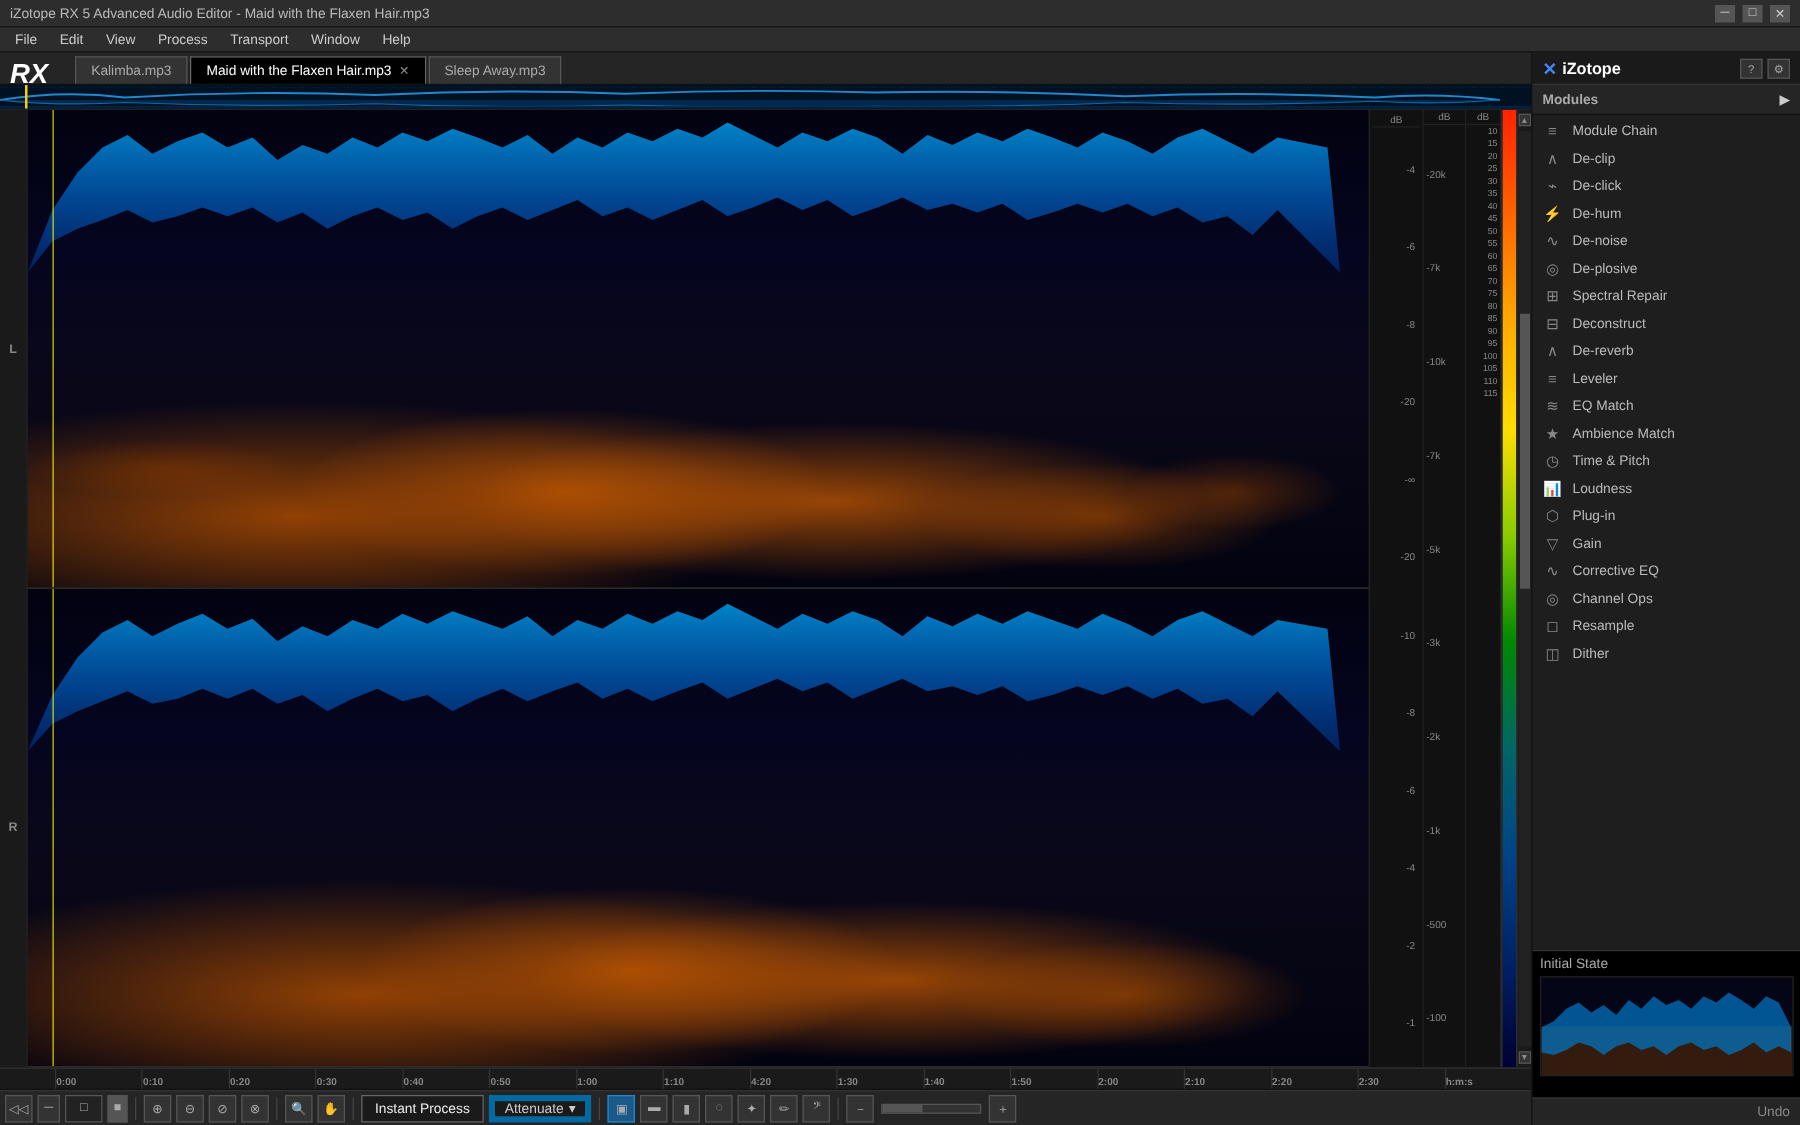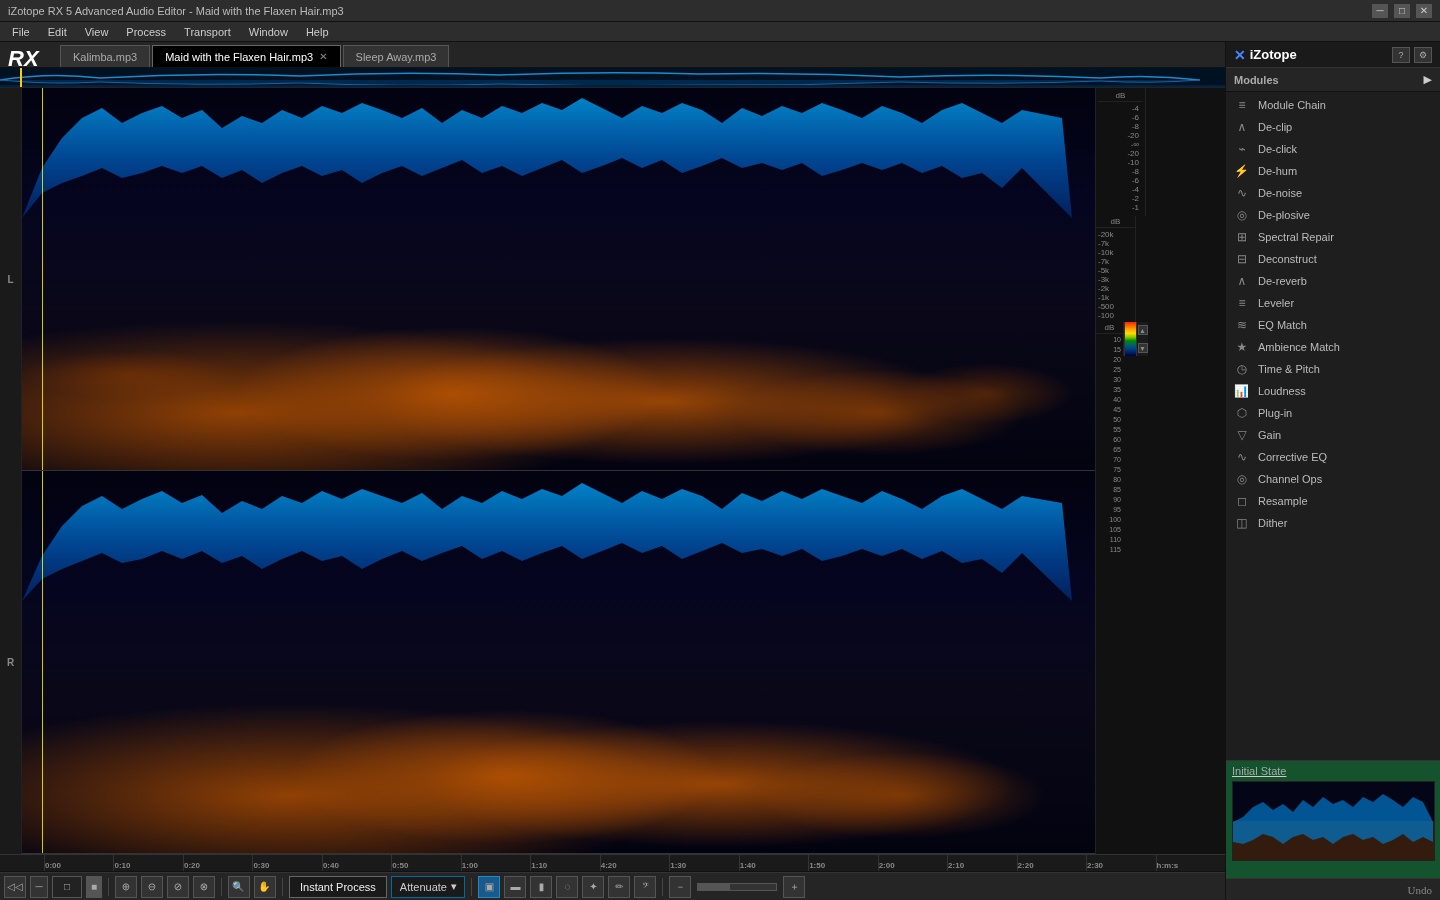--- a/index.html
+++ b/index.html
@@ -187,21 +187,20 @@
       width: 100%;
       height: 100%;
     }
 
     
     #db-scale-container {
       width: 120px;
       display: flex;
       background: #111;
       border-left: 1px solid #222;
-      flex-direction: column;
     }
 
     
     #color-scale-bar {
       width: 14px;
       background: linear-gradient(to bottom, #ff4400, #ff8800, #ffcc00, #004488, #000022);
       border-left: 1px solid #333;
     }
 
     
@@ -327,24 +326,23 @@
 
     .module-label {
       font-size: 11px;
       color: #bbb;
     }
 
     
     #initial-state-panel {
       width: 215px;
       height: 118px;
-      background: #14532d;
+      background: #000000;
       border-top: 1px solid #333;
       padding: 6px;
-      text-decoration: underline;
     }
 
     #initial-state-label {
       font-size: 11px;
       color: #aaa;
       margin-bottom: 4px;
     }
 
     #initial-state-waveform {
       height: 80px;
@@ -731,21 +729,21 @@
       <div class="toolbar-separator"></div>
 
       <div class="toolbar-btn">🔍</div>
       <div class="toolbar-btn">✋</div>
 
       <div class="toolbar-separator"></div>
 
       <button id="instant-process-btn">Instant Process</button>
 
       <div style="display:flex; align-items:center; gap:2px;">
-        <div style="height:22px; padding:0 8px; background:#1a1a1a; border:1px solid #0369a1; color:#ccc; font-size:11px; display:flex; align-items:center;">
+        <div style="height:22px; padding:0 8px; background:#1a1a1a; border:5px solid #0369a1; color:#ccc; font-size:11px; display:flex; align-items:center;">
           <span>Attenuate</span>
           <span style="margin-left:4px;">▾</span>
         </div>
       </div>
 
       <div class="toolbar-separator"></div>
 
       <div class="toolbar-btn active" style="border-color:#2288cc;">▣</div>
       <div class="toolbar-btn">▬</div>
       <div class="toolbar-btn">▮</div>
@@ -875,18 +873,18 @@
           <rect width="100%" height="100%" fill="#050518"></rect>
 
           <rect x="0" y="50%" width="100%" height="50%" fill="rgba(120,60,0,0.4)"></rect>
 
           <polygon points="0,40 10,35 20,25 30,20 40,28 50,22 60,30 70,18 80,25 90,15 100,22 110,18 120,25 130,15 140,20 150,12 160,18 170,25 180,15 190,20 200,40 200,60 190,55 180,60 170,52 160,58 150,62 140,55 130,58 120,52 110,55 100,62 90,55 80,58 70,52 60,55 50,62 40,55 30,52 20,58 10,62 0,60" fill="rgba(0,120,200,0.7)"></polygon>
         </svg>
       </div>
     </div>
 
     <div id="undo-bar" style="height:22px; background:#252525; display:flex; align-items:center; justify-content:flex-end; padding:0 8px; border-top:1px solid #333;">
-      <span style="font-size:11px; color:#888; cursor:pointer;font-family:Liberation Serif, serif;">Undo</span>
+      <span style="font-size:11px; color:#888; cursor:pointer;">Undo</span>
     </div>
 
   </div>
 
 </div>
 
 </body></html>

